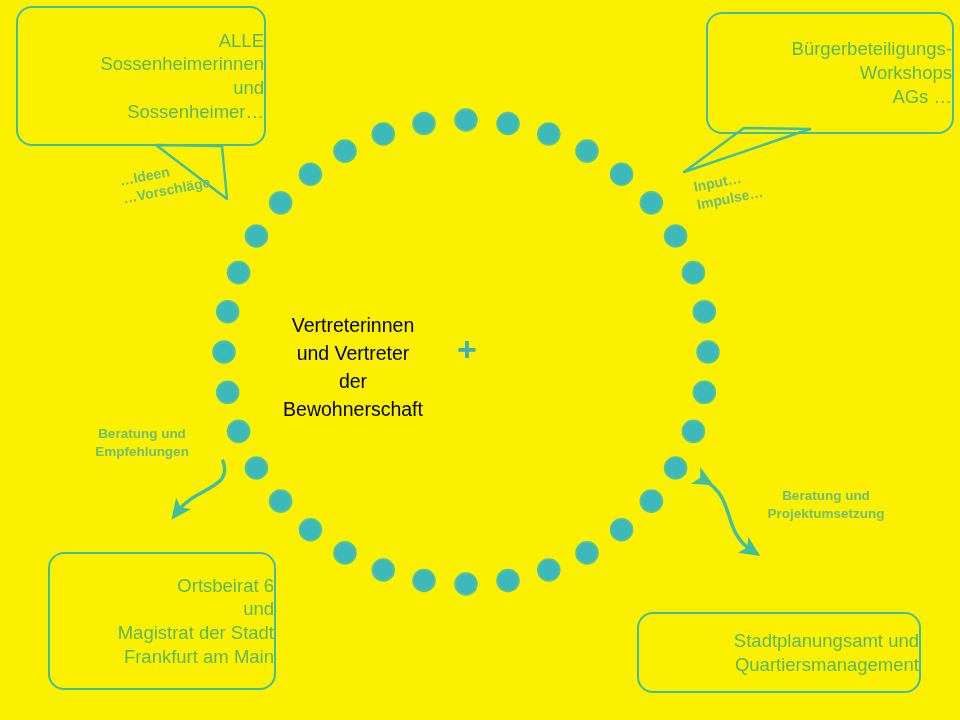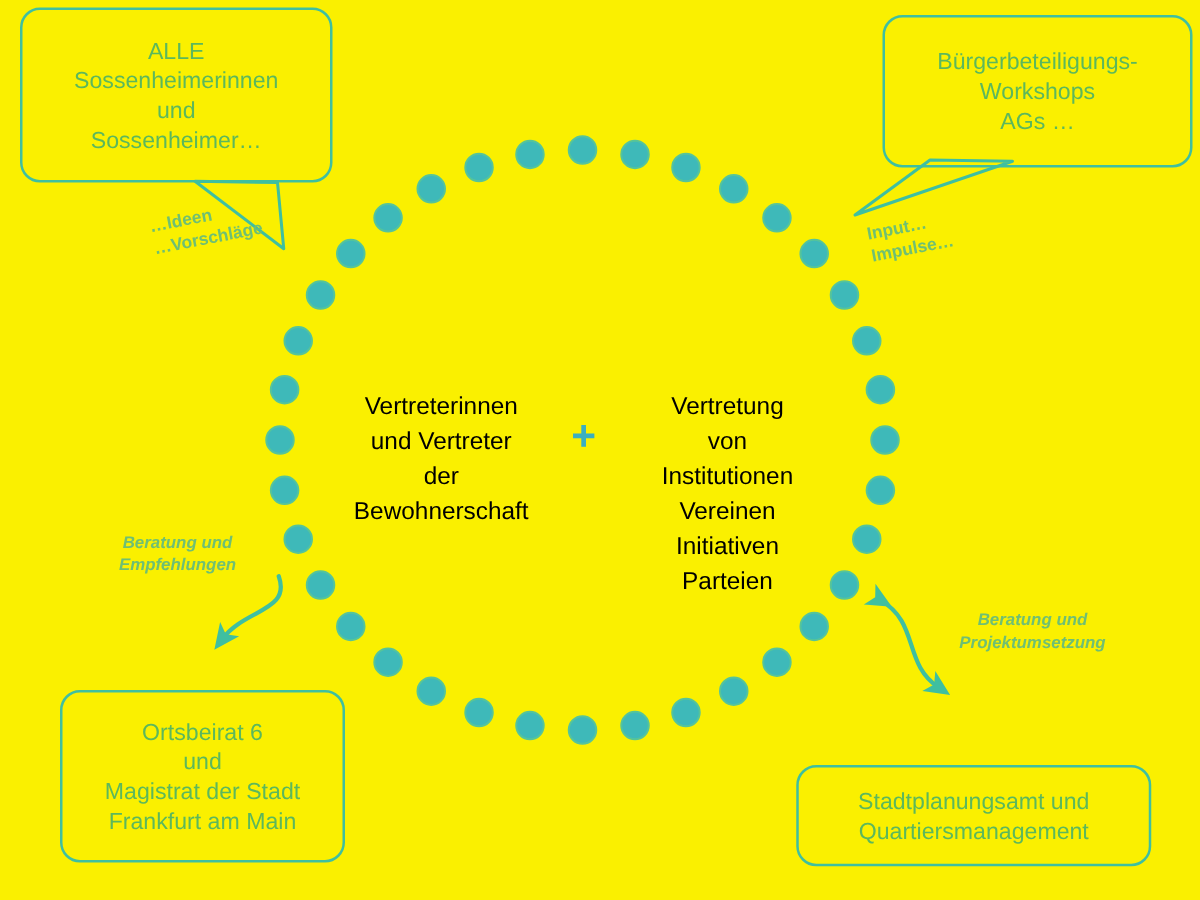--- a/index.html
+++ b/index.html
@@ -37,21 +37,21 @@
     align-items: center;
     justify-content: center;
     text-align: center;
     color: #5CB85C;
     line-height: 1.28;
     white-space: pre-line;
   }
   .callout-text {
     display: block;
     width: 100%;
-    text-align: center;
+    text-align: right;
     white-space: pre-line;
   }
 
   #bubble-citizens {
     left: 16px; top: 6px;
     width: 250px; height: 140px;
     font-size: 18.5px;
   }
   #bubble-workshops {
     left: 706px; top: 12px;
@@ -134,21 +134,20 @@
     transform-origin: left top;
   }
   .annot-flat {
     position: absolute;
     font-size: 13.5px;
     font-weight: bold;
     color: #6FBF73;
     line-height: 1.32;
     white-space: pre-line;
     text-align: center;
-    font-style: italic;
   }
   #annot-beratung-left  { left: 72px;  top: 425px; width: 140px; }
   #annot-beratung-right { left: 745px; top: 487px; width: 162px; }
 </style>
 </head>
 <body>
 
 <div id="stage">
 
   <svg id="bgsvg" viewBox="0 0 960 720" xmlns="http://www.w3.org/2000/svg">
@@ -223,26 +222,20 @@
   </div>
 
 
   <div class="col" id="col-left">Vertreterinnen
 und Vertreter
 der
 Bewohnerschaft</div>
 
   <div id="plus-sign">+</div>
 
-  <div class="col" id="col-right">Vertretung
-von
-Institutionen
-Vereinen
-Initiativen
-Parteien</div>
 
 
   <div class="annot" id="annot-ideen">…Ideen
 …Vorschläge</div>
 
   <div class="annot" id="annot-input">Input…
 Impulse…</div>
 
   <div class="annot-flat" id="annot-beratung-left">Beratung und
 Empfehlungen</div>

